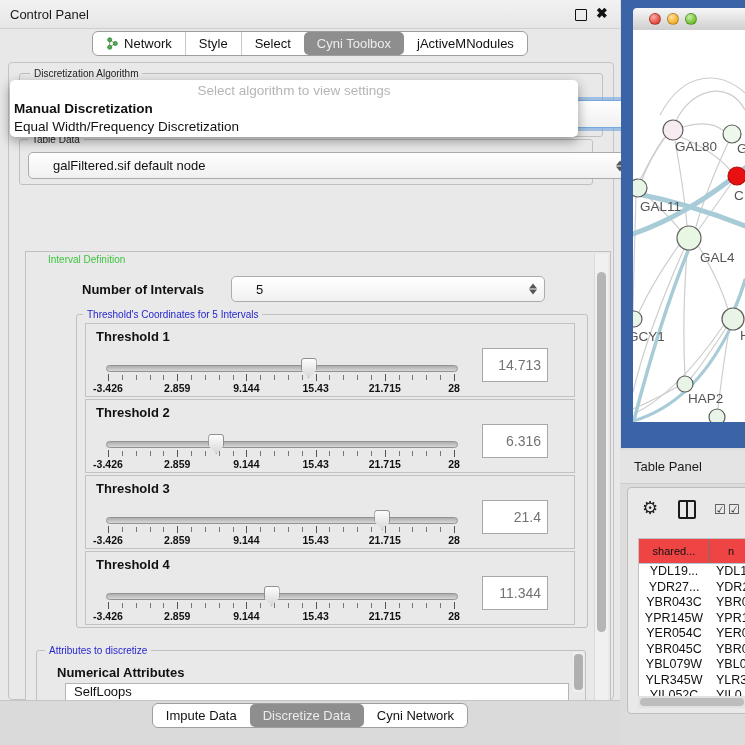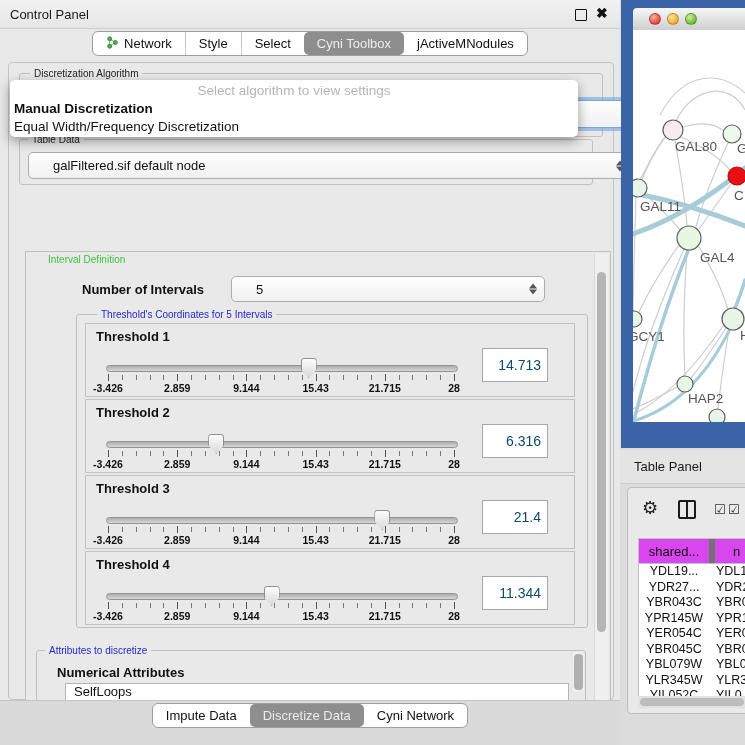--- a/index.html
+++ b/index.html
@@ -7,21 +7,21 @@
   #screen{position:relative;width:745px;height:745px;}
   
   #cpanel{position:absolute;left:0;top:0;width:620px;height:745px;background:#E8E8E8;}
   #cp-titlebar{position:absolute;left:0;top:0;width:620px;height:28px;background:linear-gradient(#F2F2F2,#E6E6E6);border-bottom:1px solid #CFCFCF;}
   #cp-title{position:absolute;left:10px;top:7px;font-size:13px;color:#1A1A1A;}
   #float-btn{position:absolute;left:575px;top:9px;width:10px;height:10px;border:1.6px solid #111;border-radius:1px;}
   #close-btn{position:absolute;left:596px;top:5px;font-size:14px;font-weight:bold;color:#111;}
   
   .tabgroup{display:inline-flex;background:#FFF;border:1px solid #9E9E9E;border-radius:6px;overflow:hidden;align-items:stretch;}
   #top-tabs{position:absolute;left:0;right:0;top:31px;display:flex;justify-content:center;}
-  .tab{padding:4px 13px;font-size:13px;color:#111;display:flex;align-items:flex-start;gap:5px;border-left:1px solid #C9C9C9;}
+  .tab{padding:4px 13px;font-size:13px;color:#111;display:flex;align-items:center;gap:5px;border-left:1px solid #C9C9C9;}
   .tab:first-child{border-left:none;}
   .tab.sel{background:#8E8E8E;color:#ECECEC;border-radius:5px;border-left:none;}
   .tab.sel + .tab{border-left:none;}
   
   #content-panel{position:absolute;left:8px;top:62px;width:604px;height:636px;background:#E9E9E9;border:1px solid #C4C4C4;border-radius:4px;}
   .group{position:absolute;border:1px solid #C0C0C0;border-radius:3px;}
   .group-title{position:absolute;background:#E9E9E9;padding:0 4px;font-size:10px;line-height:14px;white-space:nowrap;}
   .gt-green{color:#3FC43F;}
   .gt-blue{color:#2626CE;}
   .gt-dark{color:#222;}
@@ -49,21 +49,21 @@
   .tpanel{position:absolute;left:8px;width:488px;height:72px;border:1px solid #C2C2C2;background:#E9E9E9;}
   .tp-label{position:absolute;left:10px;top:5px;font-size:13px;font-weight:bold;color:#111;}
   .track-zone{position:absolute;left:20px;top:34px;width:350px;height:20px;}
   .track{position:absolute;left:0;top:7px;width:350px;height:5px;background:linear-gradient(#ADADAD,#D8D8D8);border:1px solid #939393;border-radius:4px;}
   .thumb-zone{position:absolute;left:2px;top:0;width:346px;height:20px;}
   .sthumb{position:absolute;top:0;width:14px;height:18px;background:linear-gradient(#FDFDFD,#D8D8D8);border:1px solid #8F8F8F;border-radius:3px 3px 0 0;clip-path:polygon(0 0,100% 0,100% 58%,50% 100%,0 58%);}
   .scale{position:absolute;left:22px;top:50px;width:346px;height:20px;}
   .maj-tick{position:absolute;top:0;width:1px;height:7px;background:#555;}
   .min-tick{position:absolute;top:1px;width:1px;height:5px;background:#777;}
   .tick-label{position:absolute;top:8px;transform:translateX(-50%);font-size:10.5px;font-weight:bold;color:#111;white-space:nowrap;}
-  .vbox{position:absolute;left:396px;top:24px;width:58px;height:32px;background:#FFF;border:1px solid #A8A8A8;font-size:14px;color:#0c4a6e;display:flex;align-items:center;justify-content:flex-end;padding-right:6px;}
+  .vbox{position:absolute;left:396px;top:24px;width:58px;height:32px;background:#FFF;border:1px solid #A8A8A8;font-size:14px;color:#737373;display:flex;align-items:center;justify-content:flex-end;padding-right:6px;}
   
   #attr-group{left:10px;top:398px;width:548px;height:76px;}
   #attr-sub{position:absolute;left:20px;top:14px;font-size:13px;font-weight:bold;color:#111;}
   #attr-list{position:absolute;left:28px;top:32px;width:502px;height:42px;background:#FFF;border:1px solid #B5B5B5;overflow:hidden;}
   .attr-item{font-size:13px;color:#111;padding:0 0 0 8px;line-height:15px;white-space:nowrap;}
   #attr-scroll{position:absolute;right:1px;top:1px;width:11px;height:40px;background:#EFEFEF;}
   #attr-scroll .thumb{position:absolute;left:1px;top:2px;width:9px;height:36px;background:#B0B0B0;border-radius:4px;}
   
   #apply-btn{position:absolute;left:270px;top:672px;width:64px;height:22px;background:linear-gradient(#FDFDFD,#E6E6E6);border:1px solid #9E9E9E;border-radius:5px;font-size:13px;color:#111;display:flex;align-items:center;justify-content:center;}
   #bottom-strip{position:absolute;left:0;top:700px;width:620px;height:45px;background:#DADADA;border-top:1px solid #C6C6C6;}
@@ -82,21 +82,21 @@
   #tp-title{position:absolute;left:14px;top:9px;font-size:13px;color:#1A1A1A;}
   #tp-box{position:absolute;left:627px;top:487px;width:130px;height:225px;background:#E9E9E9;border:1px solid #BDBDBD;border-radius:4px;}
   #tp-toolbar{position:absolute;left:0;top:0;width:118px;height:44px;}
   #gear-icon{position:absolute;left:14px;top:9px;font-size:18px;color:#1E1E1E;font-family:"DejaVu Sans",sans-serif;}
   #split-icon{position:absolute;left:50px;top:12px;width:14px;height:15px;border:2px solid #1A1A1A;border-radius:2px;}
   #split-icon i{position:absolute;left:50%;top:0;width:2px;height:100%;background:#1A1A1A;transform:translateX(-50%);}
   .cb-icon{position:absolute;top:14px;font-size:13px;color:#333;font-family:"DejaVu Sans",sans-serif;}
   #cb1{left:86px;} #cb2{left:100px;}
   #tp-table{position:absolute;left:10px;top:50px;width:120px;height:160px;background:#FFF;border:1px solid #C2C2C2;border-right:none;}
   #tp-header{display:flex;height:24px;border-bottom:1px solid #AFC7D4;}
-  .hcell{background:#d946ef;border-right:6px solid #737373;font-size:13px;color:#111;display:flex;align-items:center;justify-content:center;white-space:nowrap;overflow:hidden;}
+  .hcell{background:#ef4444;border-right:1px solid #737373;font-size:11px;color:#111;display:flex;align-items:center;justify-content:center;white-space:nowrap;overflow:hidden;}
   #hc1{width:70px;flex:none;}
   #hc2{flex:1;justify-content:flex-start;padding-left:18px;}
   #tp-rows{height:134px;overflow:hidden;}
   .trow{display:flex;height:15.5px;}
   .tc1{width:70px;flex:none;font-size:12.5px;color:#111;text-align:center;white-space:nowrap;overflow:hidden;}
   .tc2{flex:1;font-size:12.5px;color:#111;padding-left:7px;white-space:nowrap;overflow:hidden;}
   #hscroll{position:absolute;left:10px;top:208px;width:108px;height:12px;background:#E2E2E2;}
   #hscroll .thumb{position:absolute;left:2px;top:2px;width:104px;height:8px;background:#BDBDBD;border-radius:4px;}
   svg text{font-family:"Liberation Sans",sans-serif;}
 </style>
@@ -169,21 +169,21 @@
           <span class="num-label">Number of Intervals</span>
           <div class="combo" style="left:195px;top:16px;width:264px;height:24px;">
             <span>5</span>
             <span class="spin">
                 <i class="up"></i>
                 <i class="dn"></i>
               </span>
           </div>
 
           <div class="group" style="left:40px;top:54px;width:510px;height:312px;">
-            <span class="group-title gt-blue" style="left:20px;top:-7px;">Threshold's Coordinates for 5 Intervals</span>
+            <span class="group-title gt-blue" style="left:6px;top:-7px;">Threshold's Coordinates for 5 Intervals</span>
 
             <div class="tpanel" style="top:8px;">
               <span class="tp-label">Threshold 1</span>
               <div class="track-zone">
                 <div class="track"></div>
                 <div class="thumb-zone">
                     <div class="sthumb" style="left: calc(57.7% - 7px);"></div>
                   </div>
               </div>
               <div class="scale">

